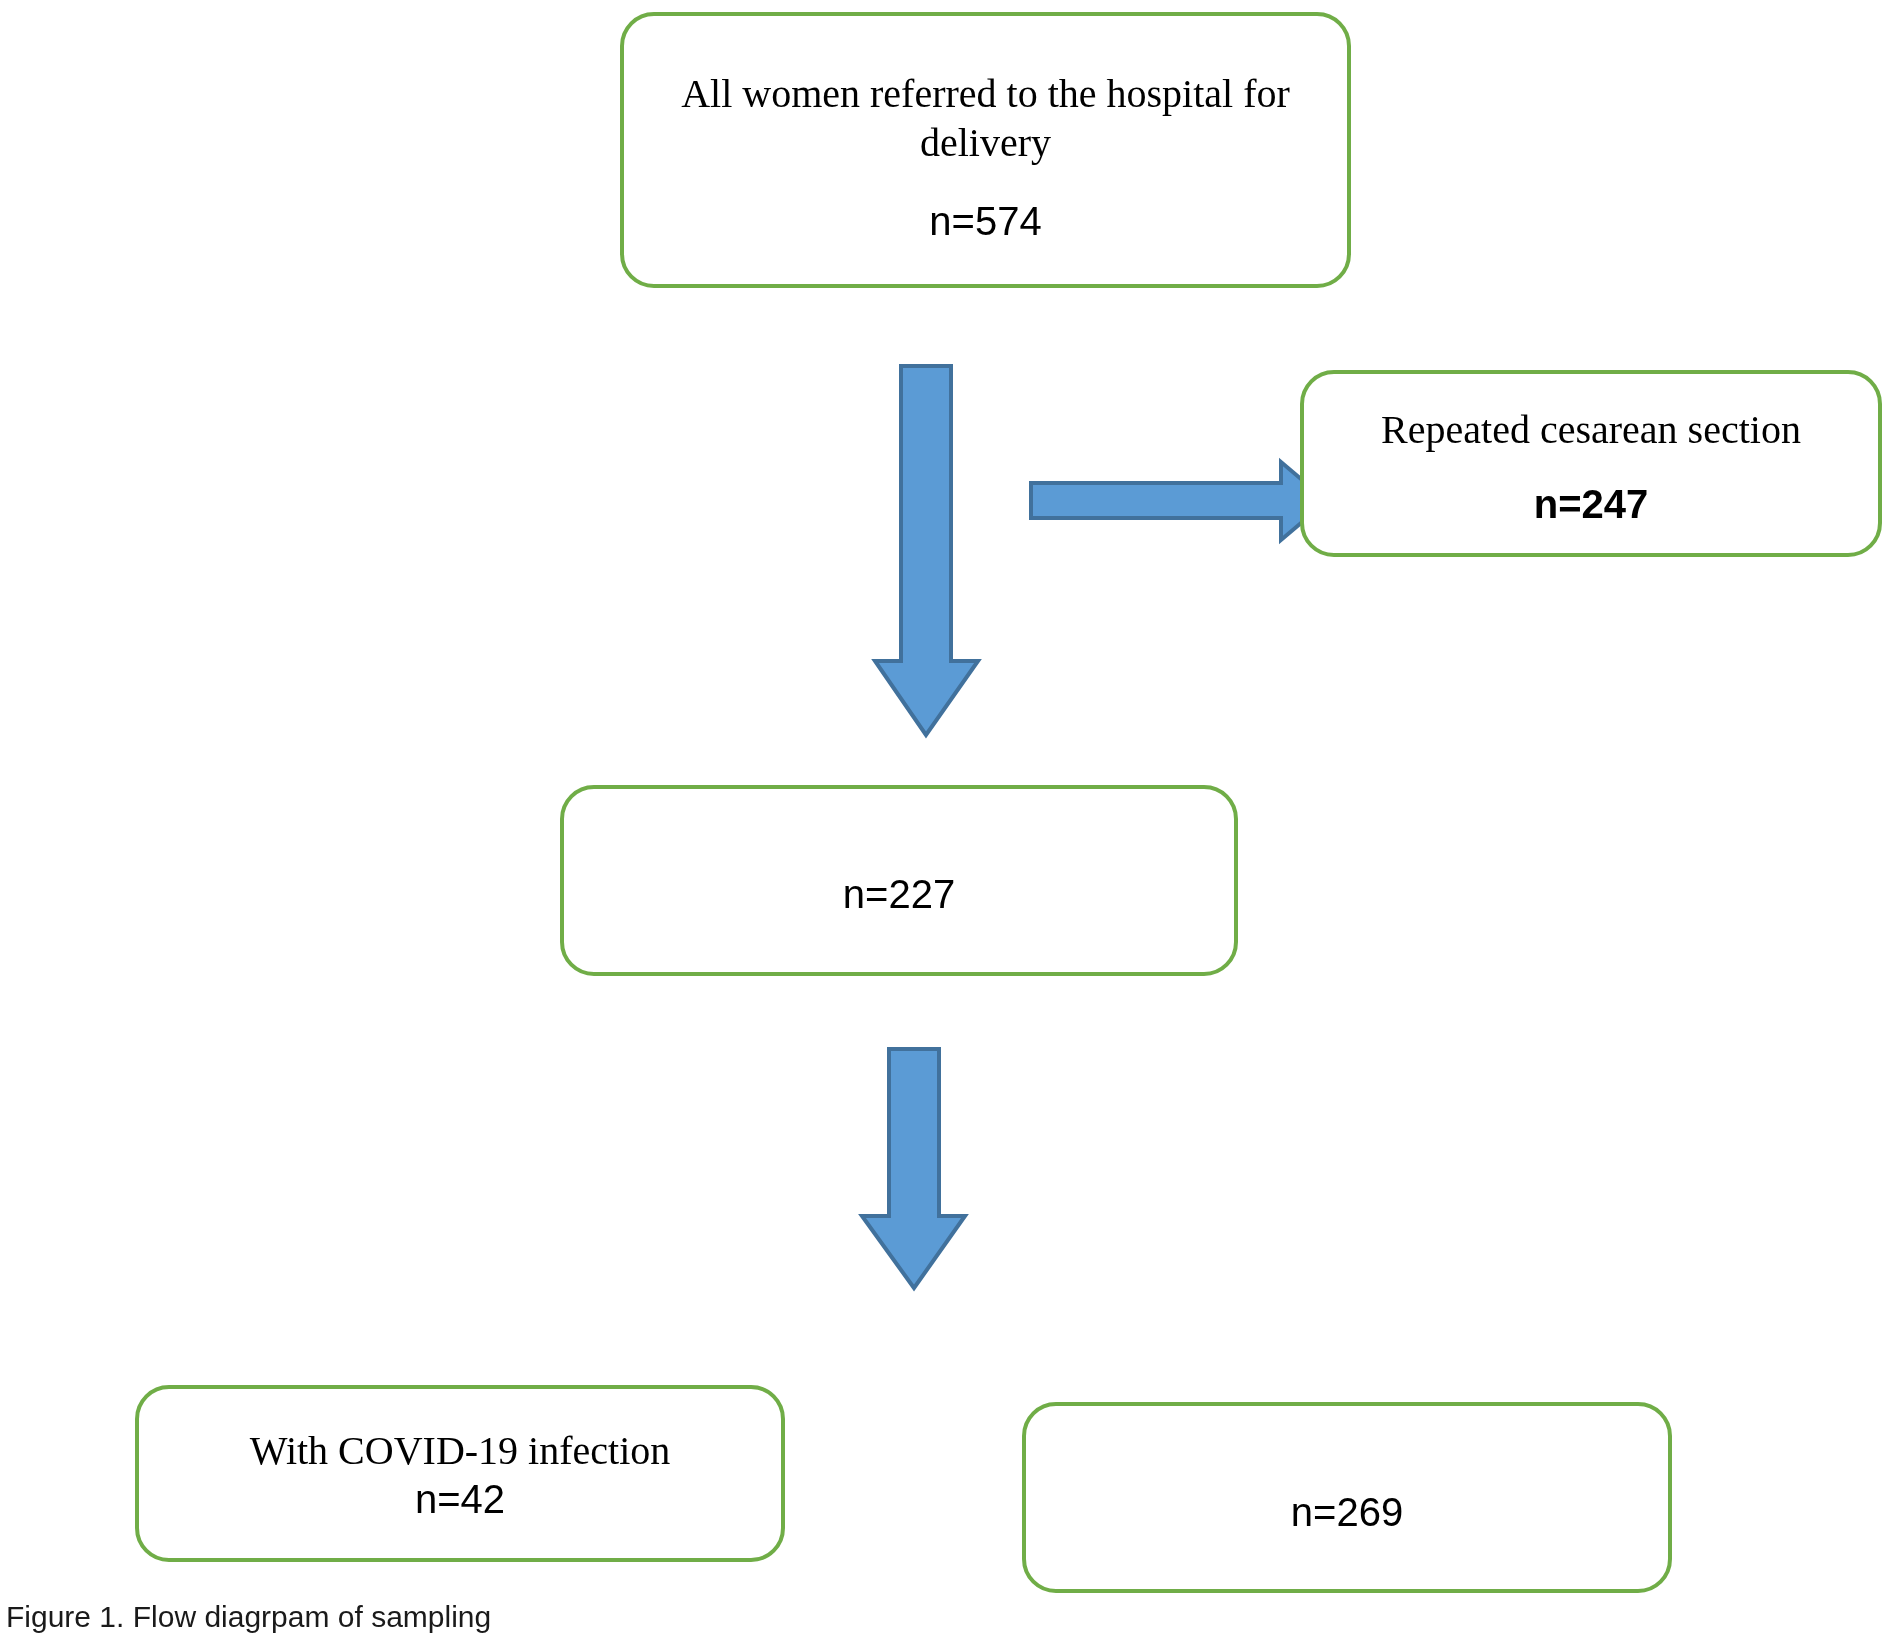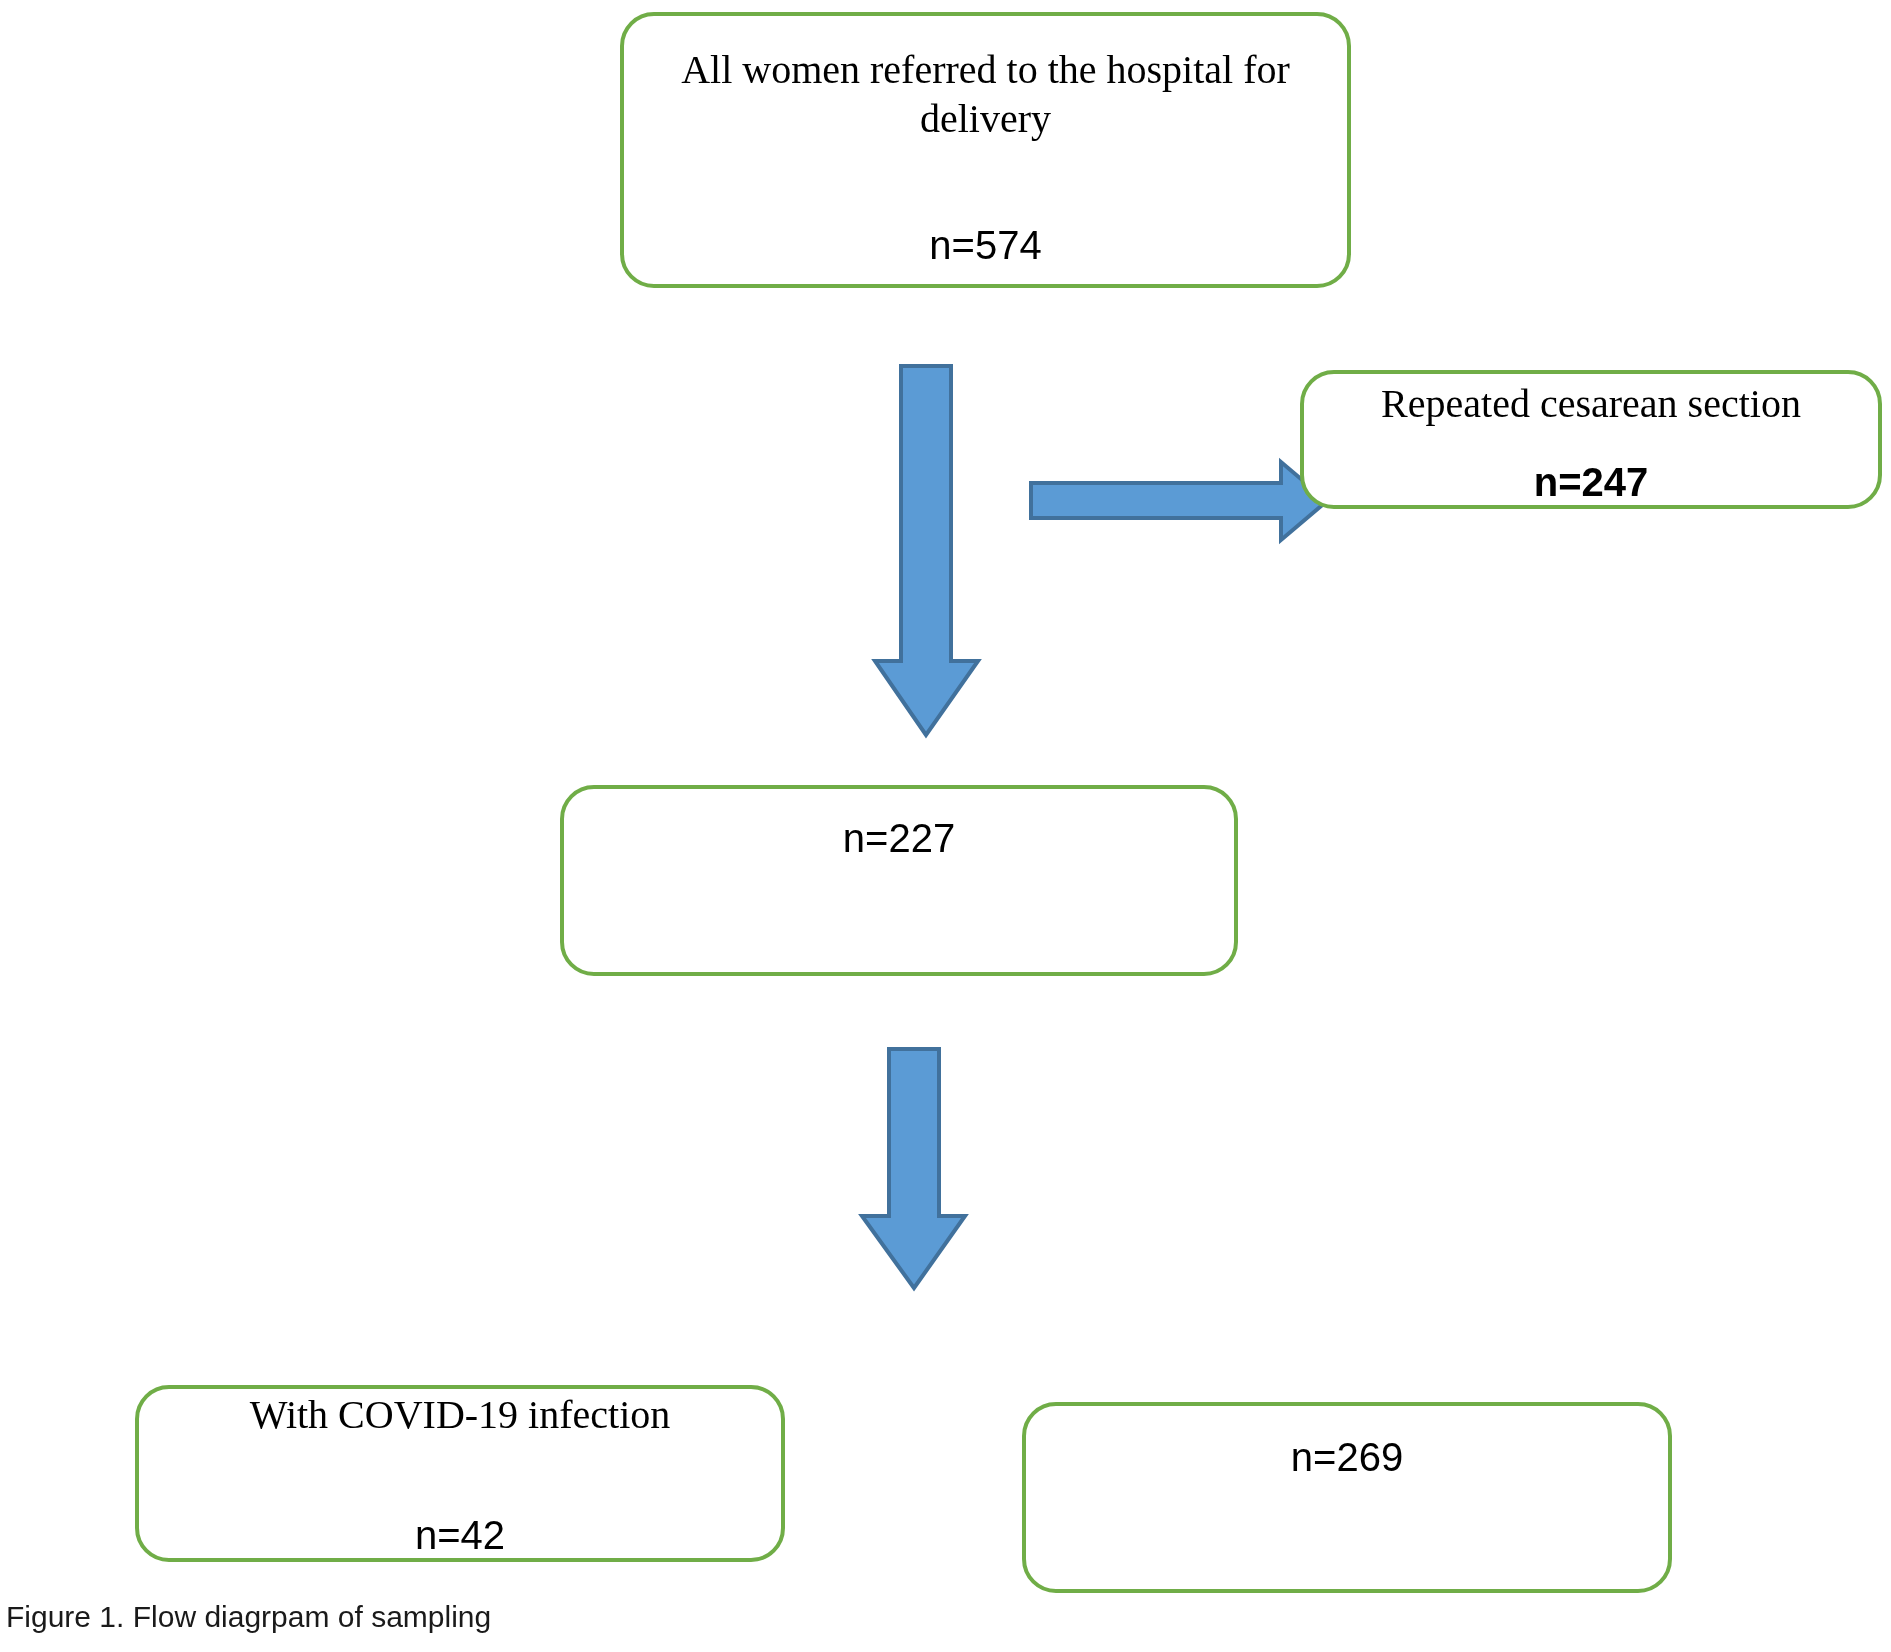--- a/index.html
+++ b/index.html
@@ -25,21 +25,21 @@
   
   .node {
     position: absolute;
     box-sizing: border-box;
     border: 4px solid #70AD47;
     border-radius: 34px;
     background: #ffffff;
     display: flex;
     flex-direction: column;
     align-items: center;
-    justify-content: space-between;
+    justify-content: center;
     text-align: center;
     color: #000000;
   }
   .node-label {
     font-family: "Liberation Serif", "DejaVu Serif", serif;
     font-size: 40px;
     line-height: 1.22;
     color: #000000;
     padding: 0 22px;
   }
@@ -51,21 +51,21 @@
   }
 
   
   #node-all-women {
     left: 620px;  top: 12px;   width: 731px;  height: 276px;
   }
   #node-all-women .node-label { margin-top: 30px; }
   #node-all-women .node-count { margin-top: 30px; margin-bottom: 16px; }
 
   #node-repeated-cesarean {
-    left: 1300px; top: 370px;  width: 582px;  height: 139px;
+    left: 1300px; top: 370px;  width: 582px;  height: 187px;
   }
   #node-repeated-cesarean .node-label { margin-top: 6px; }
   #node-repeated-cesarean .node-count { margin-top: 26px; font-weight: bold; }
 
   #node-vaginal-delivery {
     left: 560px;  top: 785px;  width: 678px;  height: 191px;
   }
   #node-vaginal-delivery .node-label { margin-top: 2px; }
   #node-vaginal-delivery .node-count { margin-top: 26px; }
 

